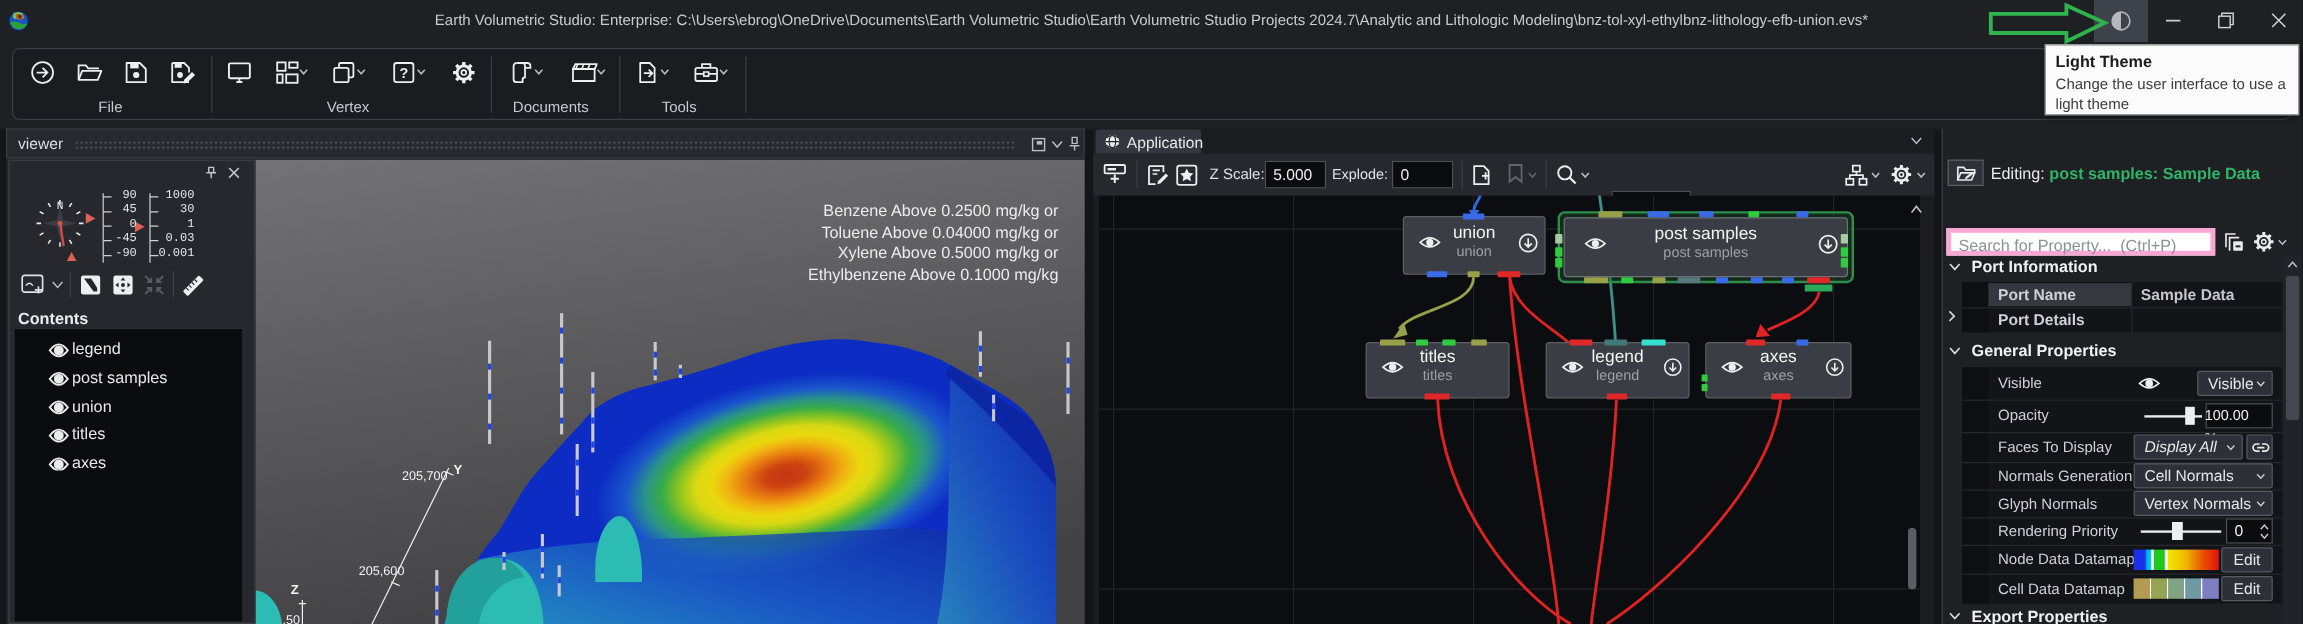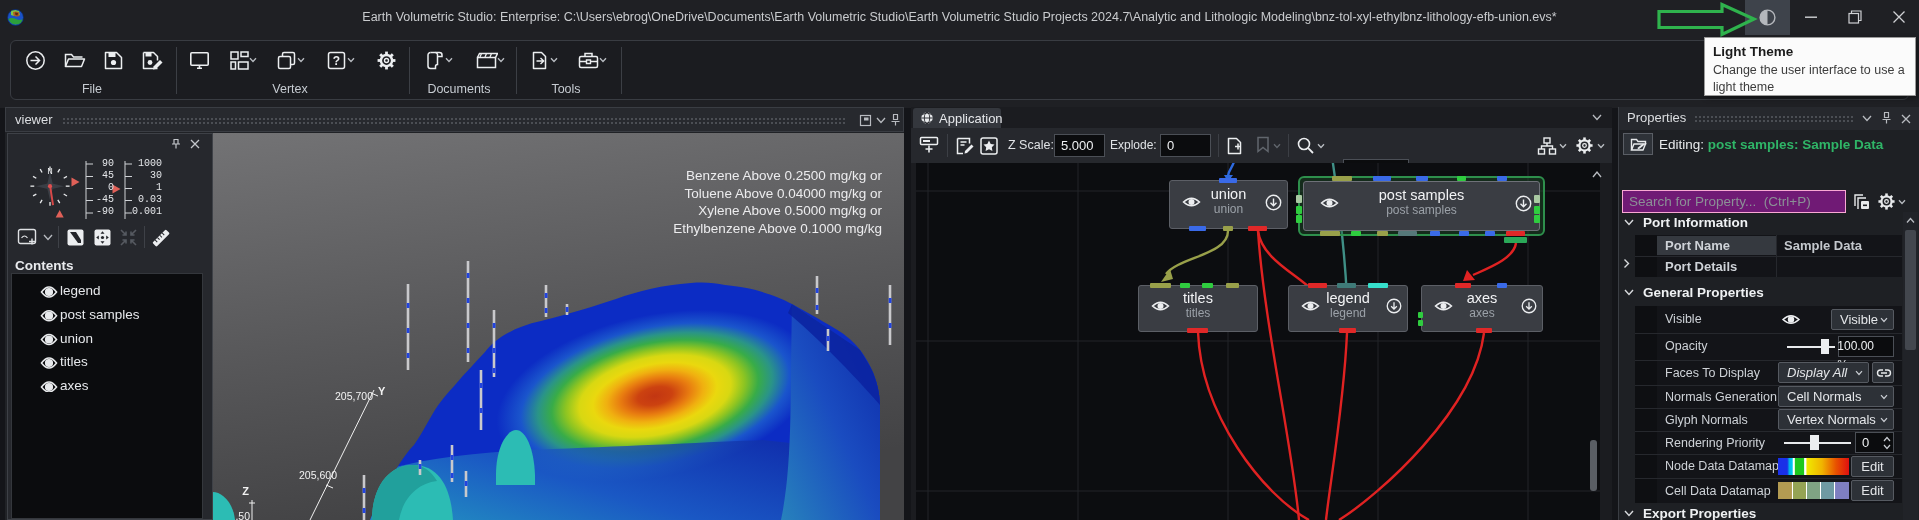--- a/index.html
+++ b/index.html
@@ -591,42 +591,29 @@
     <div class="port" style="left:426px;top:176px;width:19px;height:5px;background:#3f7a78;"></div>
     <div class="port" style="left:457px;top:176px;width:20px;height:5px;background:#36e0cc;"></div>
     <div class="port" style="left:428px;top:221px;width:17px;height:5px;background:#e02828;"></div>
     <div class="port" style="left:544px;top:176px;width:16px;height:5px;background:#e02828;"></div>
     <div class="port" style="left:586px;top:176px;width:10px;height:5px;background:#3a6ae8;"></div>
     <div class="port" style="left:507px;top:205px;width:5px;height:6px;background:#2fcc3f;"></div>
     <div class="port" style="left:507px;top:213px;width:5px;height:6px;background:#2fcc3f;"></div>
     <div class="port" style="left:565px;top:221px;width:16px;height:5px;background:#e02828;"></div>
   </div>
   <div id="propspanel" class="abs" style="left:1618px;top:107px;width:301px;height:413px;background:#1e2024;border-left:1px solid #3a3d43;box-sizing:border-box;">
-    <div class="abs" style="left:0;top:0;width:301px;height:23px;background:#26282d;">
-      <div class="abs" style="left:8px;top:3px;font-size:13px;color:#dcdee1;">Properties</div>
-      <div class="dots abs" style="left:75px;top:8px;width:160px;height:8px;"></div>
-      <svg class="abs" style="left:243px;top:8px;" width="10" height="7" viewBox="0 0 10 7">
-          <path d="M1 1 L5 5.5 L9 1" fill="none" stroke="#b8bbc0" stroke-width="1.3"></path>
-        </svg>
-      <svg class="abs" style="left:262px;top:4px;" width="11" height="14" viewBox="0 0 11 14">
-          <path d="M3 1.5 h5 M3.5 1.5 v5 h4 v-5 M1.5 8.5 h8 M5.5 8.5 v4" fill="none" stroke="#b8bbc0" stroke-width="1.2"></path>
-        </svg>
-      <svg class="abs" style="left:281px;top:6px;" width="12" height="12" viewBox="0 0 12 12">
-          <path d="M2 2 L10 10 M10 2 L2 10" stroke="#b8bbc0" stroke-width="1.3"></path>
-        </svg>
-    </div>
     <div class="abs" style="left:4px;top:26px;width:30px;height:22px;background:#2e3238;border:1px solid #5a5e65;box-sizing:border-box;">
       <svg class="abs" style="left:6px;top:3px;" width="17" height="15" viewBox="0 0 17 15">
           <path d="M1.5 13 V2.5 h5 l1.5 2 h7.5 v3" fill="none" stroke="#e8eaec" stroke-width="1.4"></path>
           <path d="M1.5 13 L4 7 h11.5 l-2.5 6 Z" fill="none" stroke="#e8eaec" stroke-width="1.4"></path>
           <path d="M8 10.5 l5 -4 l1.5 1.2 l-5 4 l-2 0.6 Z" fill="#e8eaec"></path>
         </svg>
     </div>
     <div class="abs" style="left:40px;top:30px;font-size:13.5px;color:#e8eaec;">Editing: <span style="color:#2fb567;font-weight:bold;">post samples: Sample Data</span></div>
-    <div class="abs" style="left:3px;top:83px;width:224px;height:23px;background:#701a75;border:1px solid #f9a8d4;box-sizing:border-box;">
+    <div class="abs" style="left:3px;top:83px;width:224px;height:23px;background:#ffffff;border:4px solid #f9a8d4;box-sizing:border-box;">
       <div class="abs" style="left:6px;top:3px;font-size:13.5px;color:#8b9096;">Search for Property...&nbsp;&nbsp;(Ctrl+P)</div>
     </div>
     <svg class="abs" style="left:234px;top:86px;" width="18" height="18" viewBox="0 0 18 18">
         <path d="M2 13 V2 h8" fill="none" stroke="#e8eaec" stroke-width="1.4"></path>
         <path d="M5 16 V5 h8" fill="none" stroke="#e8eaec" stroke-width="1.4"></path>
         <rect x="8" y="8" width="8" height="8" fill="#e8eaec" rx="1"></rect>
         <rect x="10" y="11.5" width="4" height="1.6" fill="#1e2024"></rect>
       </svg>
     <svg class="abs" style="left:258px;top:85px;" width="19" height="19" viewBox="0 0 24 24">
         <g stroke="#e8eaec" stroke-width="3.2">

